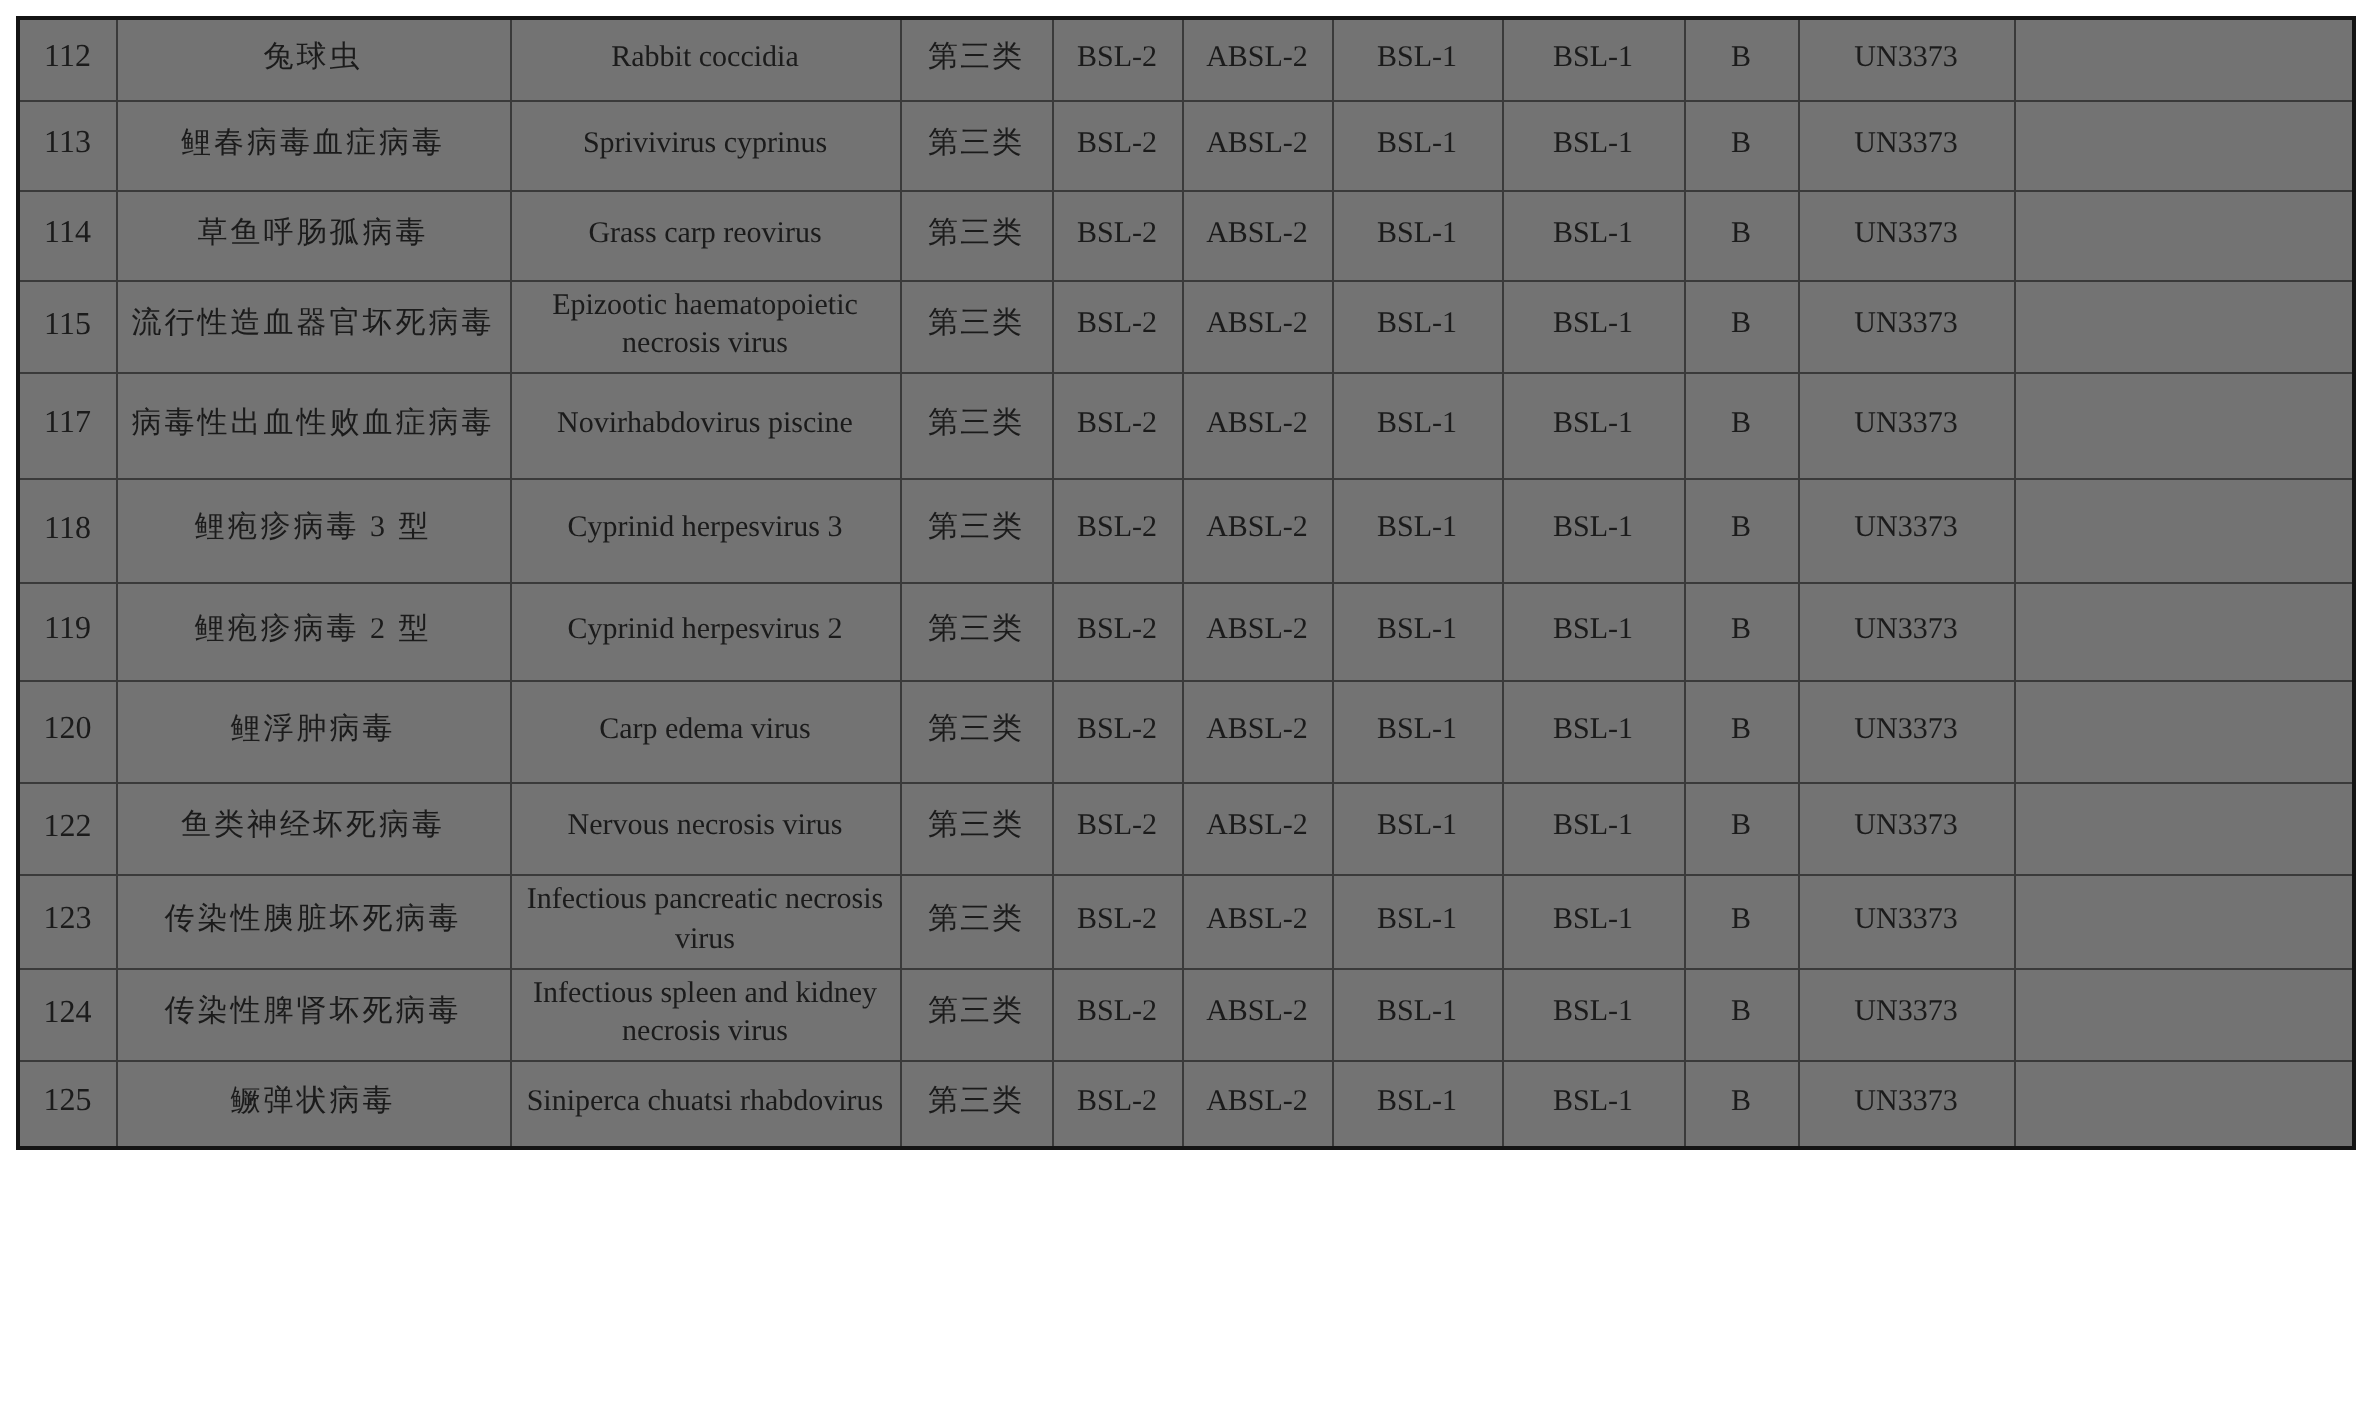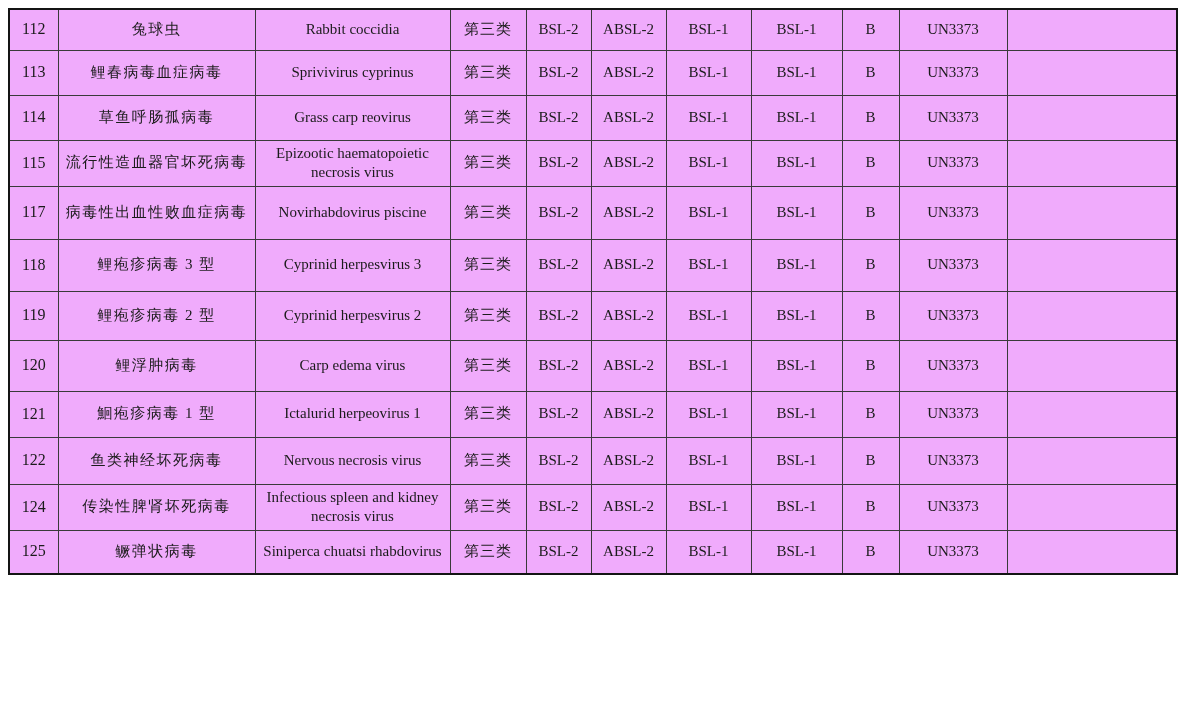--- a/index.html
+++ b/index.html
@@ -17,21 +17,21 @@
     width: 1184px;
     height: 707px;
     padding: 8px 8px 0 8px;
     background: #ffffff;
   }
   table.pathogen-table {
     border-collapse: collapse;
     table-layout: fixed;
     width: 1168px;
     border: 2px solid #141414;
-    background: #f0abfc;
+    background: #737373;
   }
   td {
     border: 1px solid #3a3a3a;
     text-align: center;
     vertical-align: middle;
     padding: 2px 4px;
     font-size: 15px;
     line-height: 1.3;
     overflow: hidden;
     word-wrap: break-word;
@@ -183,48 +183,48 @@
     <td class="c-cat">第三类</td>
     <td class="c-sm">BSL-2</td>
     <td class="c-sm">ABSL-2</td>
     <td class="c-sm">BSL-1</td>
     <td class="c-sm">BSL-1</td>
     <td class="c-sm">B</td>
     <td class="c-un">UN3373</td>
     <td class="c-remark"></td>
   </tr>
 
-  <tr>
-    <td class="c-no">121</td>
-    <td class="c-cn">鮰疱疹病毒 1 型</td>
-    <td class="c-latin">Ictalurid herpeovirus 1</td>
-    <td class="c-cat">第三类</td>
-    <td class="c-sm">BSL-2</td>
-    <td class="c-sm">ABSL-2</td>
-    <td class="c-sm">BSL-1</td>
-    <td class="c-sm">BSL-1</td>
-    <td class="c-sm">B</td>
-    <td class="c-un">UN3373</td>
-    <td class="c-remark"></td>
-  </tr>
 
   <tr>
     <td class="c-no">122</td>
     <td class="c-cn">鱼类神经坏死病毒</td>
     <td class="c-latin">Nervous necrosis virus</td>
     <td class="c-cat">第三类</td>
     <td class="c-sm">BSL-2</td>
     <td class="c-sm">ABSL-2</td>
     <td class="c-sm">BSL-1</td>
     <td class="c-sm">BSL-1</td>
     <td class="c-sm">B</td>
     <td class="c-un">UN3373</td>
     <td class="c-remark"></td>
   </tr>
 
+  <tr>
+    <td class="c-no">123</td>
+    <td class="c-cn">传染性胰脏坏死病毒</td>
+    <td class="c-latin">Infectious pancreatic necrosis virus</td>
+    <td class="c-cat">第三类</td>
+    <td class="c-sm">BSL-2</td>
+    <td class="c-sm">ABSL-2</td>
+    <td class="c-sm">BSL-1</td>
+    <td class="c-sm">BSL-1</td>
+    <td class="c-sm">B</td>
+    <td class="c-un">UN3373</td>
+    <td class="c-remark"></td>
+  </tr>
 
   <tr>
     <td class="c-no">124</td>
     <td class="c-cn">传染性脾肾坏死病毒</td>
     <td class="c-latin">Infectious spleen and kidney necrosis virus</td>
     <td class="c-cat">第三类</td>
     <td class="c-sm">BSL-2</td>
     <td class="c-sm">ABSL-2</td>
     <td class="c-sm">BSL-1</td>
     <td class="c-sm">BSL-1</td>

